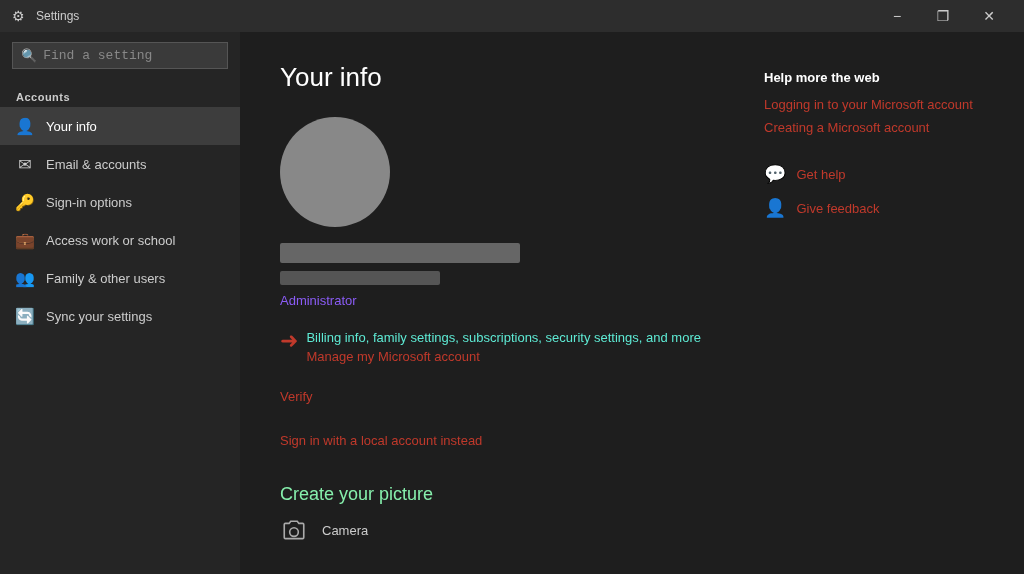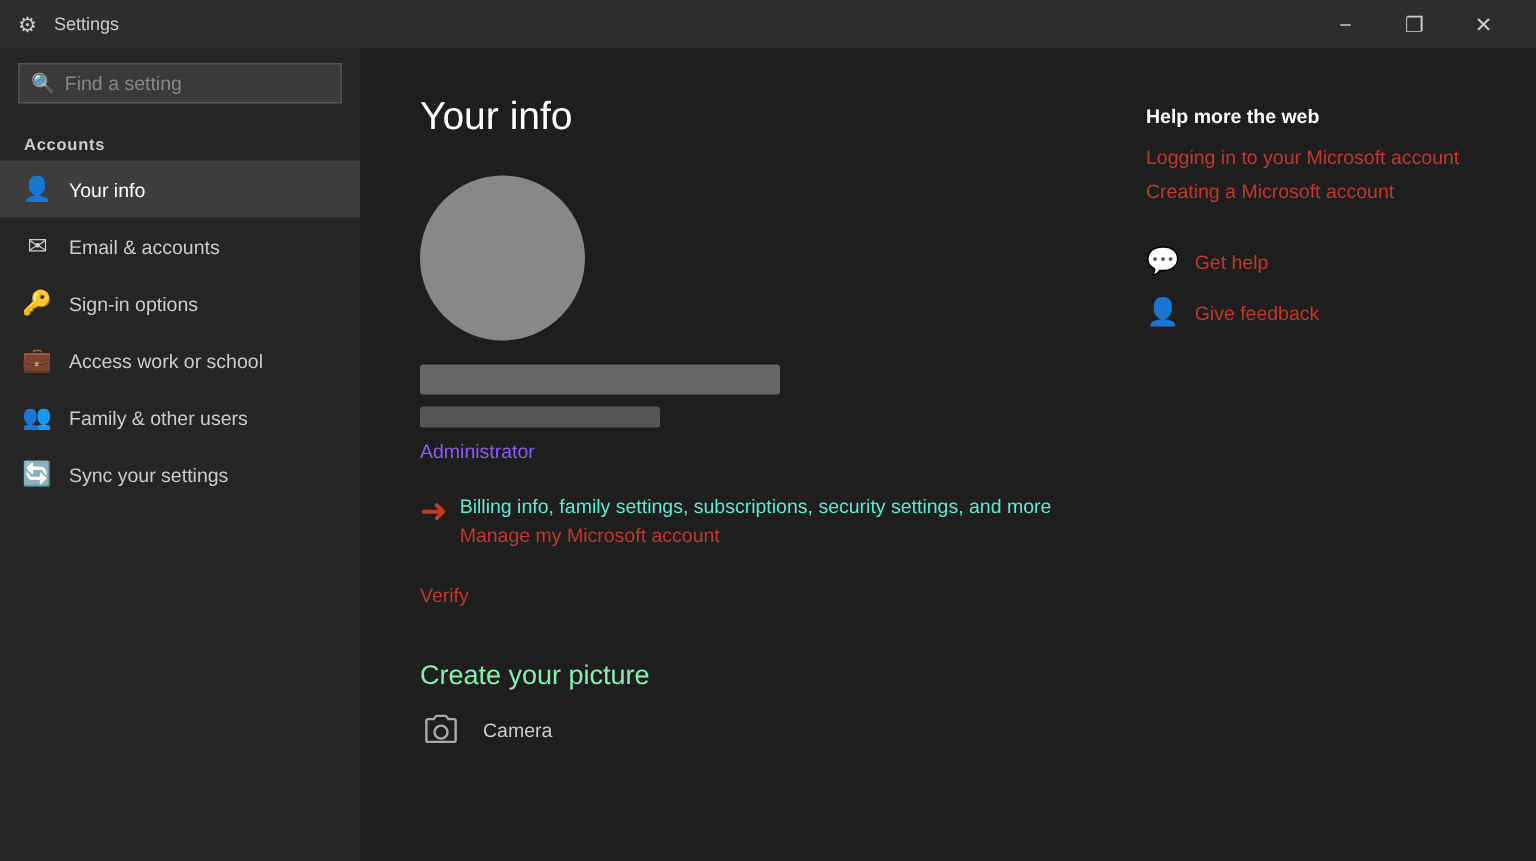--- a/index.html
+++ b/index.html
@@ -77,21 +77,21 @@
       padding: 5px 8px;
       gap: 6px;
     }
     .sidebar-search input {
       background: transparent;
       border: none;
       color: #ffffff;
       font-size: 13px;
       outline: none;
       flex: 1;
-      font-family: Liberation Sans, sans-serif;
+      font-family: Liberation Mono, monospace;
     }
     .sidebar-search input::placeholder { color: #888; }
     .search-icon-svg {
       color: #888;
       font-size: 13px;
     }
     .sidebar-section-label {
       font-size: 11px;
       color: #ccc;
       font-weight: 600;
@@ -359,20 +359,23 @@
         <div>
           <div class="billing-text">Billing info, family settings, subscriptions, security settings, and more</div>
           <a class="link-red">Manage my Microsoft account</a>
         </div>
       </div>
 
       <div class="verify-section">
         <a class="link-red">Verify</a>
       </div>
 
+      <div class="sign-in-section">
+        <a class="link-red">Sign in with a local account instead</a>
+      </div>
 
       <div class="create-picture-section">
         <h2 class="section-title">Create your picture</h2>
 
         <div class="picture-option">
           <div class="picture-option-icon">
             <svg class="camera-svg" viewBox="0 0 24 24" fill="none" stroke="#aaa" stroke-width="1.5">
               <circle cx="12" cy="13" r="4"></circle>
               <path d="M9 3l-1.5 2H4a1 1 0 00-1 1v12a1 1 0 001 1h16a1 1 0 001-1V6a1 1 0 00-1-1h-3.5L15 3H9z"></path>
             </svg>

